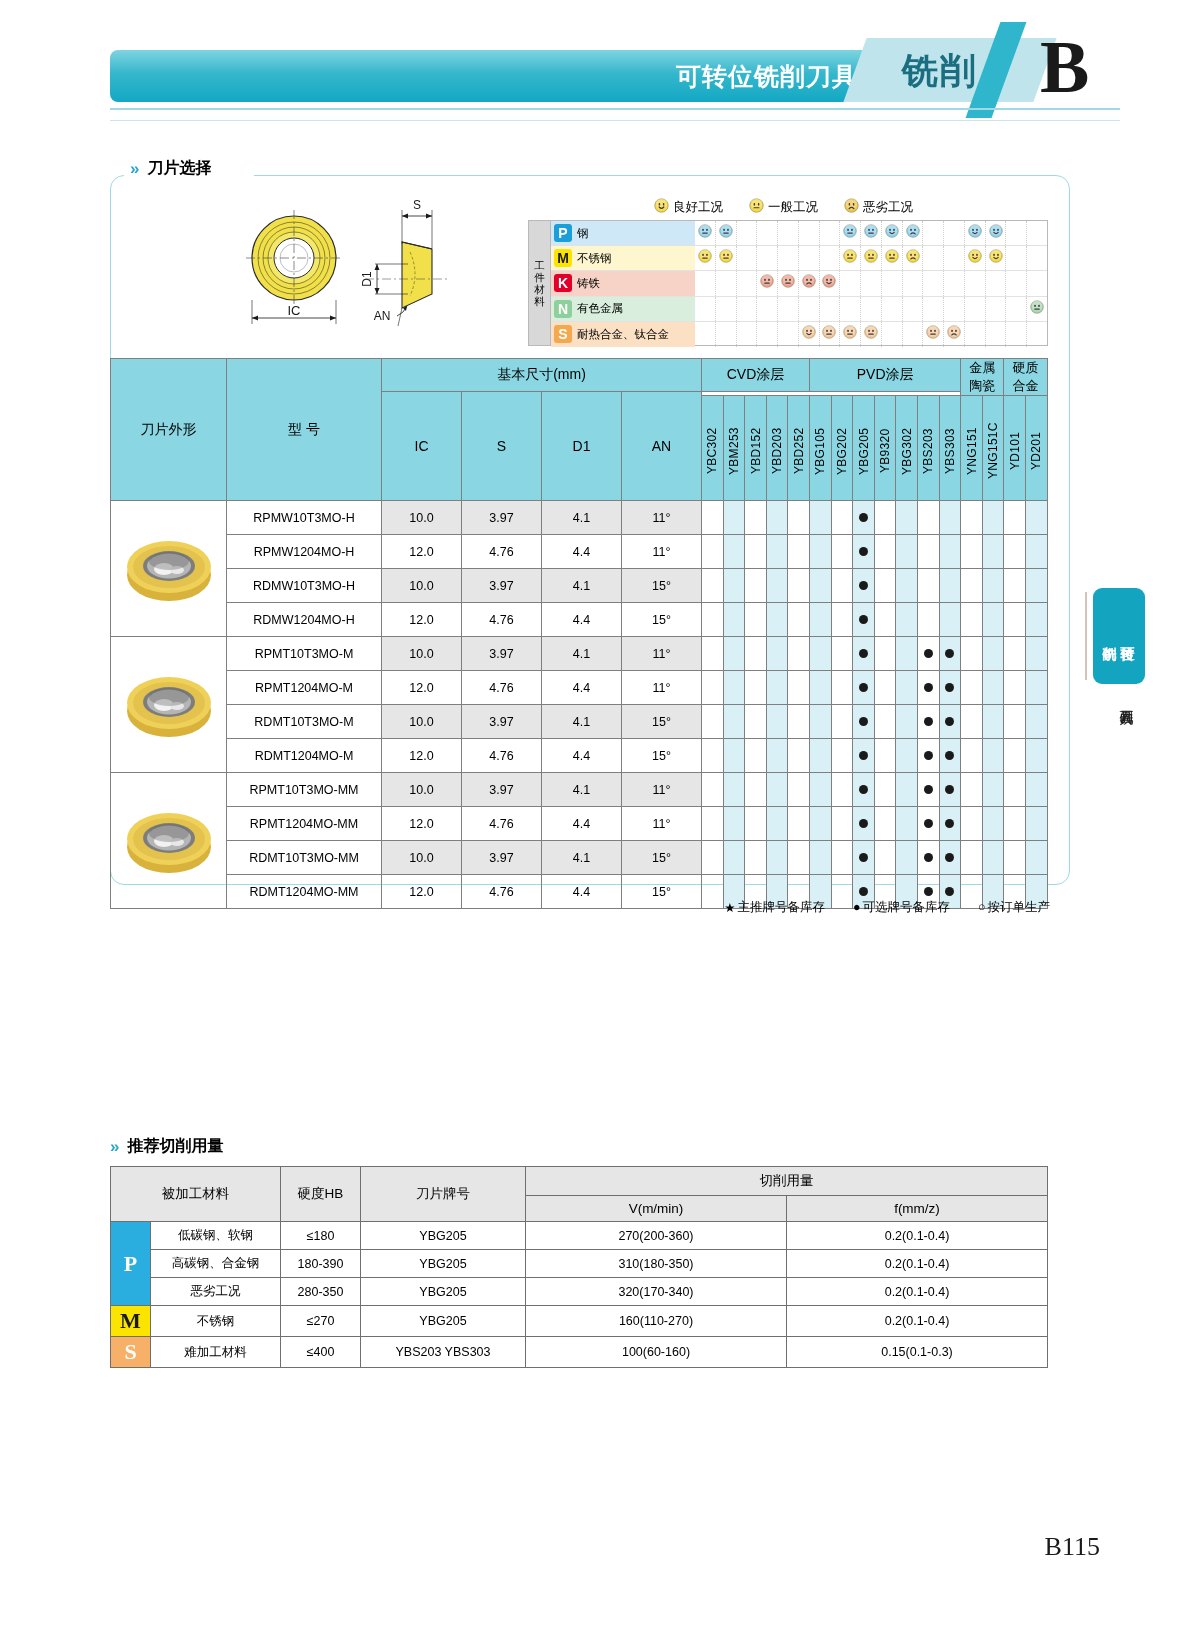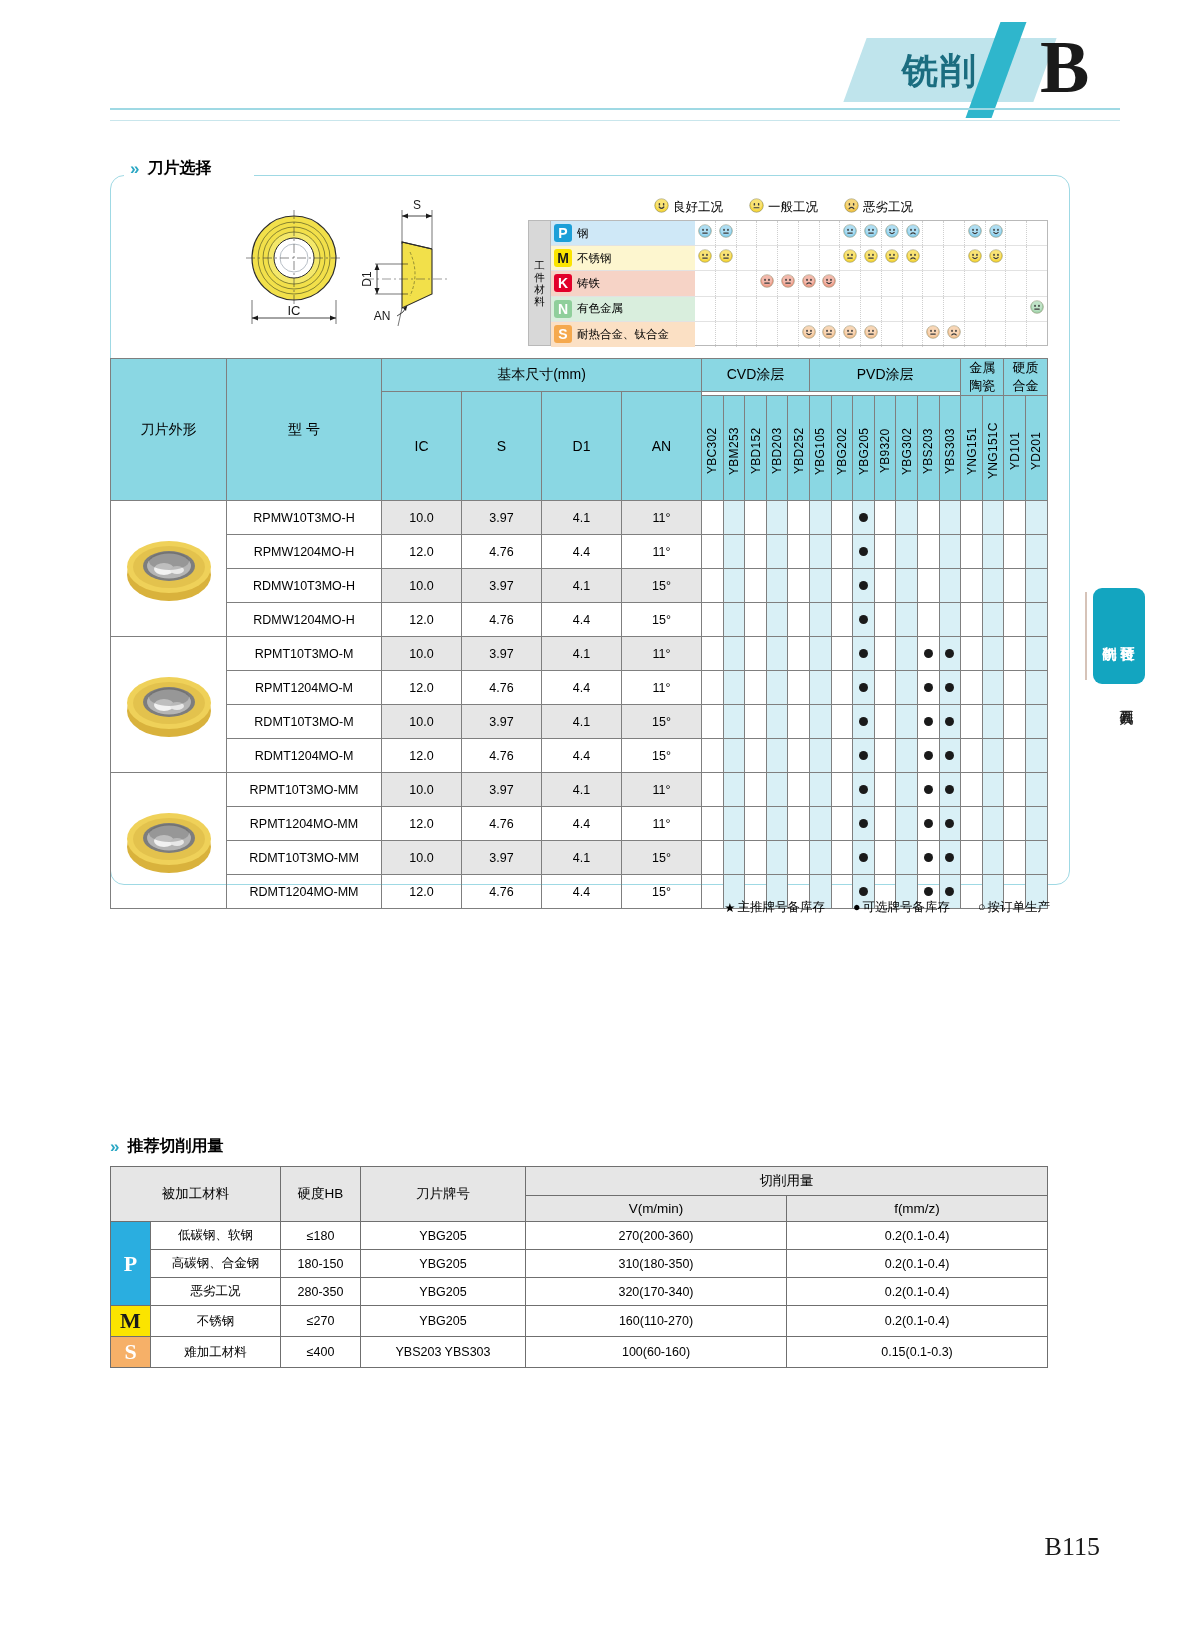--- a/index.html
+++ b/index.html
@@ -139,20 +139,23 @@
   .pageno{
     position:absolute;right:100px;bottom:66px;
     font-family:"Liberation Serif","DejaVu Serif",serif;
     font-size:26px;color:#1a1a1a;
   }
 </style>
 </head>
 <body>
 
 <div class="header">
+  <div class="hdr-bar">
+    <div class="hdr-title">可转位铣削刀具</div>
+  </div>
   <div class="hdr-slant"></div>
   <div class="hdr-sub">铣削</div>
   <div class="hdr-slant2"></div>
   <div class="hdr-letter">B</div>
   <div class="hdr-line1"></div>
   <div class="hdr-line2"></div>
 </div>
 
 <div class="panel"></div>
 <div class="panel-notch"></div>
@@ -1018,21 +1021,21 @@
           <div class="pbadge" style="color:#ffffff">P</div>
         </td>
         <td>低碳钢、软钢</td>
         <td>≤180</td>
         <td>YBG205</td>
         <td>270(200-360)</td>
         <td>0.2(0.1-0.4)</td>
       </tr>
       <tr>
         <td>高碳钢、合金钢</td>
-        <td>180-150</td>
+        <td>180-390</td>
         <td>YBG205</td>
         <td>310(180-350)</td>
         <td>0.2(0.1-0.4)</td>
       </tr>
       <tr>
         <td>恶劣工况</td>
         <td>280-350</td>
         <td>YBG205</td>
         <td>320(170-340)</td>
         <td>0.2(0.1-0.4)</td>

